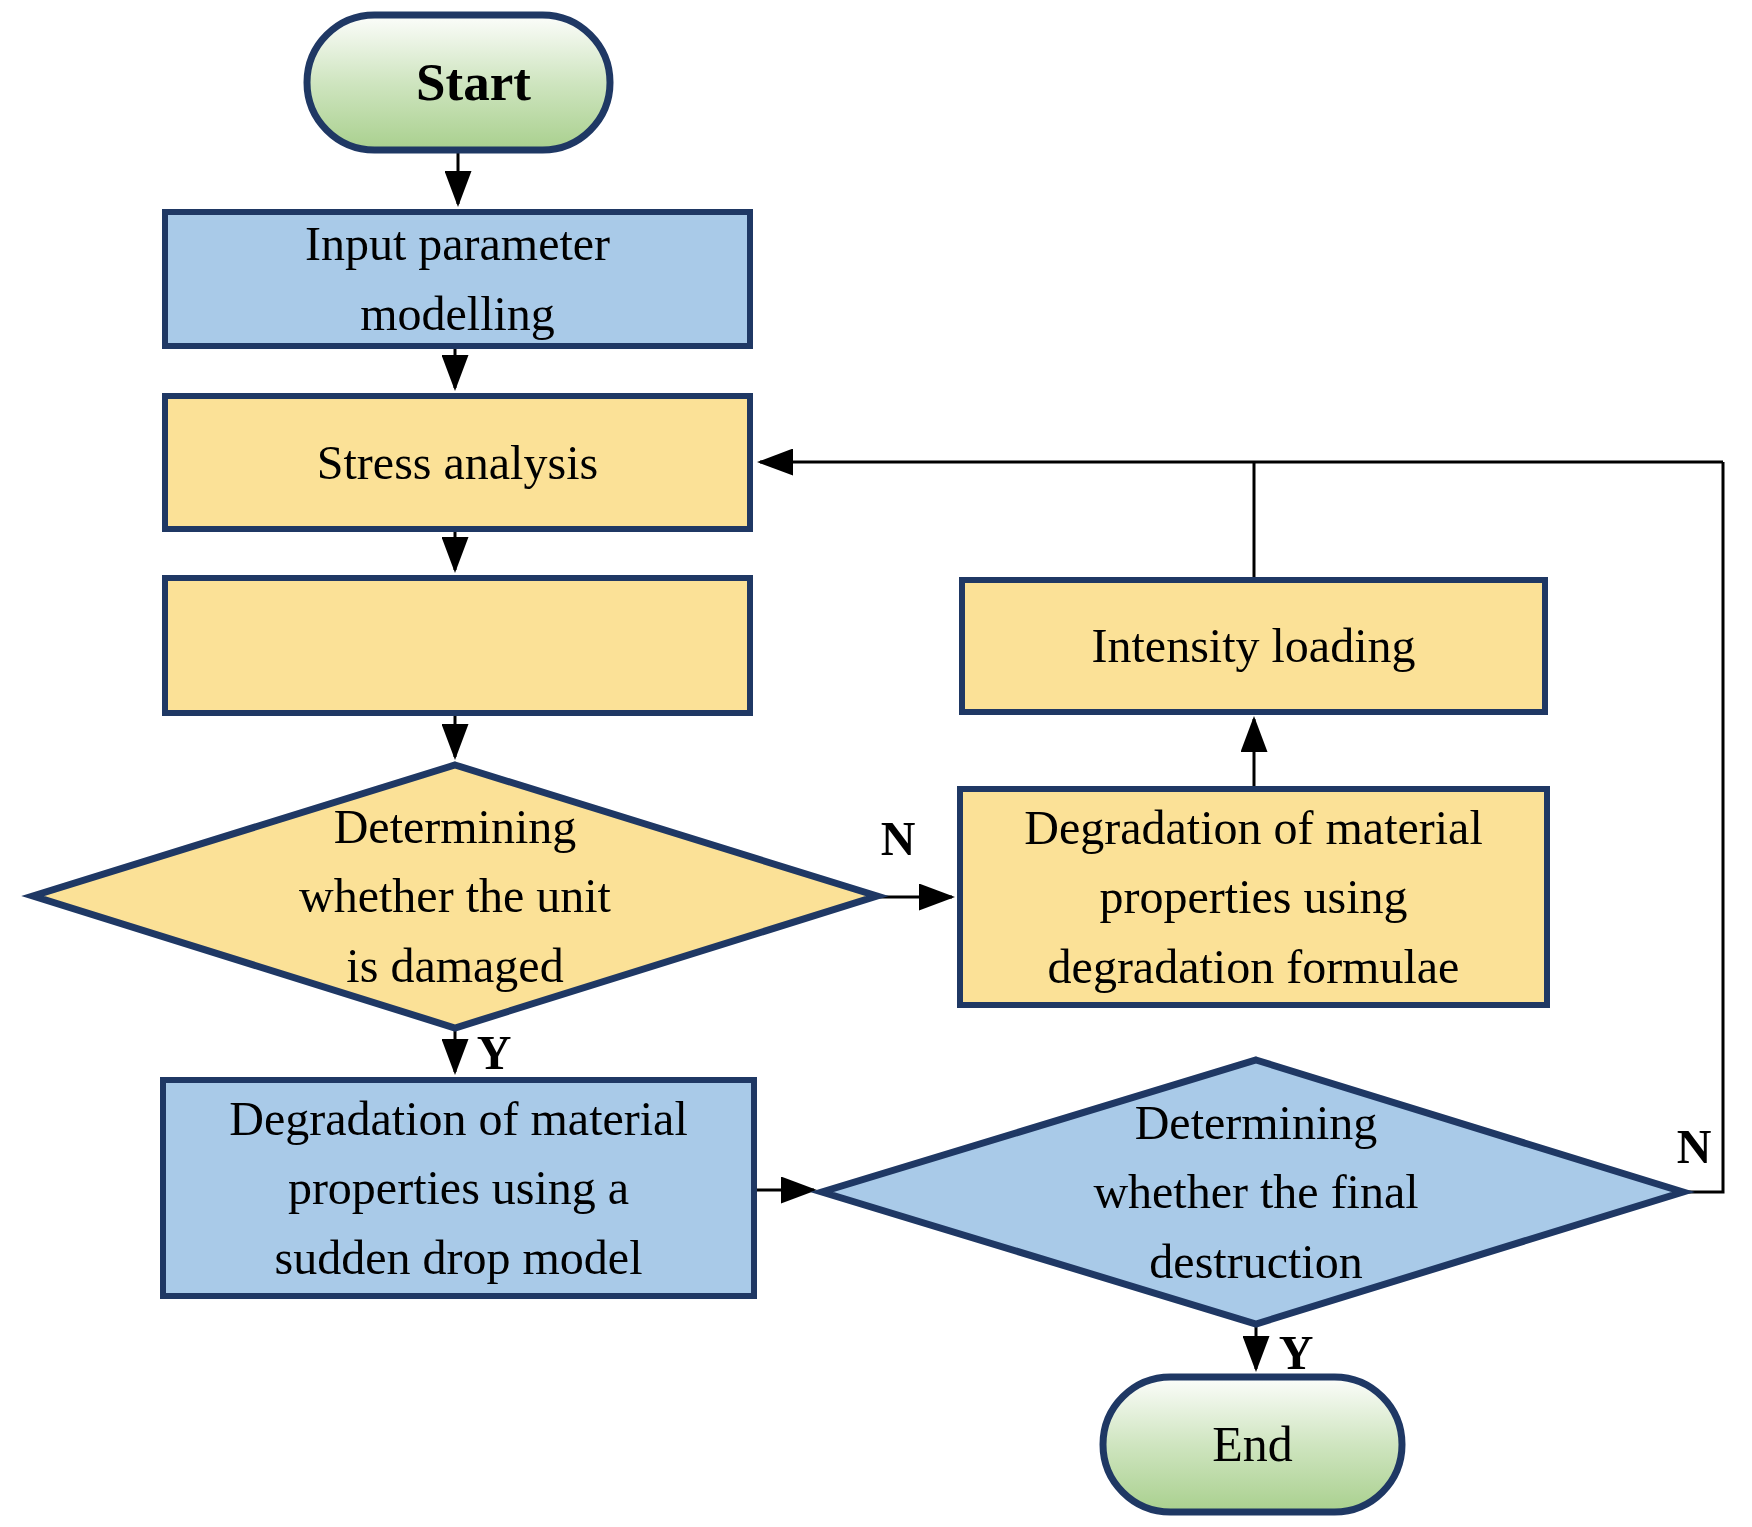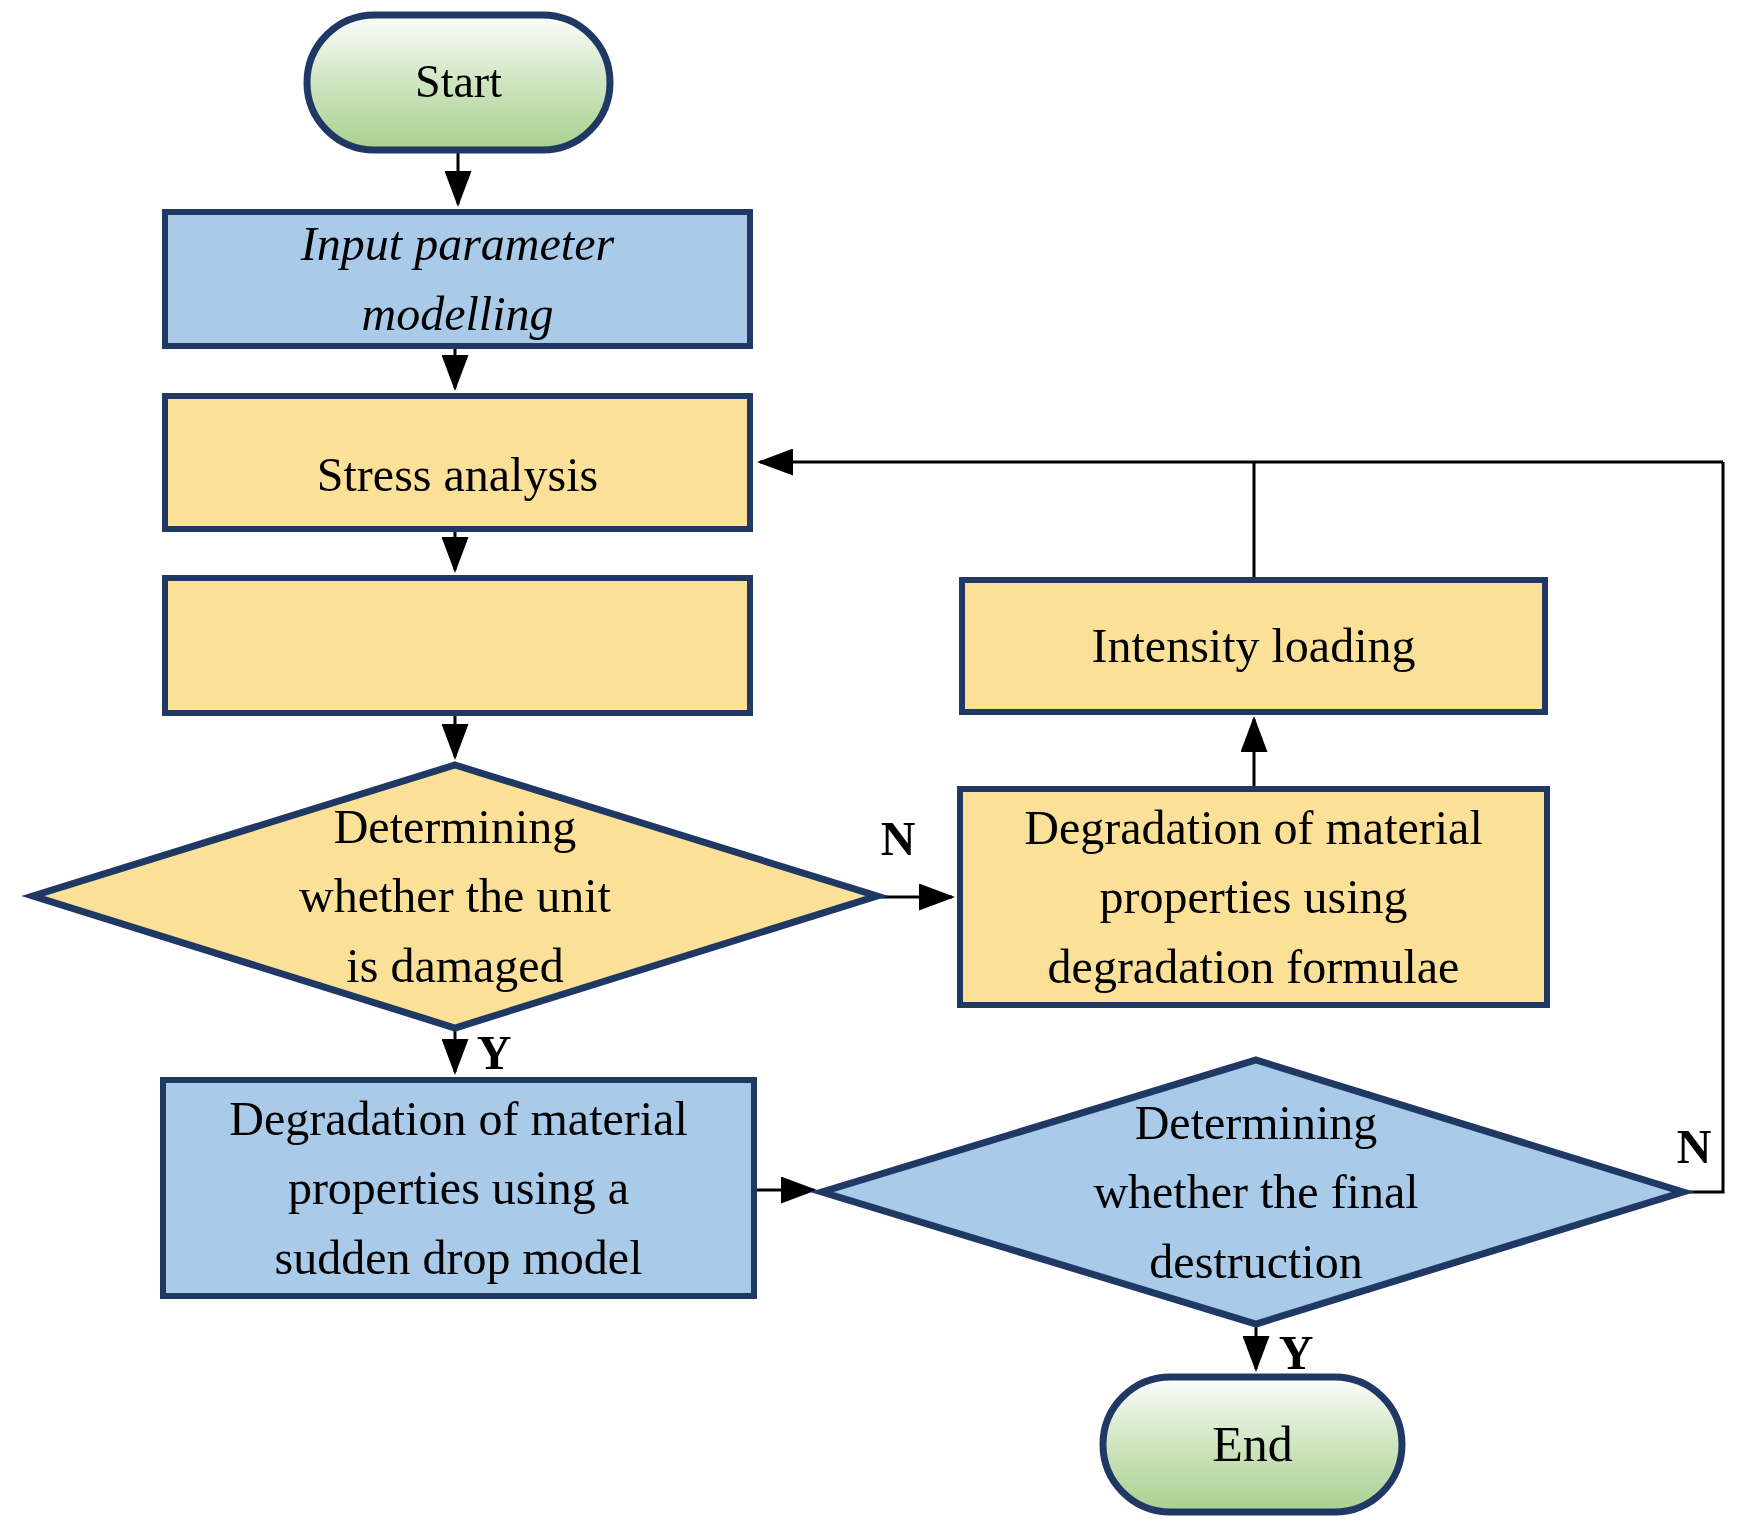--- a/index.html
+++ b/index.html
@@ -60,24 +60,24 @@
       <rect class="shape rect fill-yellow" x="165" y="578" width="585" height="135"></rect>
       <polygon class="shape diamond fill-yellow" points="455,765 877,896 455,1028 33,896"></polygon>
       <rect class="shape rect fill-yellow" x="960" y="789" width="587" height="216"></rect>
       <rect class="shape rect fill-yellow" x="962" y="580" width="583" height="132"></rect>
       <rect class="shape rect fill-blue" x="163" y="1080" width="591" height="216"></rect>
       <polygon class="shape diamond fill-blue" points="1256,1060 1683,1192 1256,1324 822,1192"></polygon>
       <rect class="shape terminator" x="1103" y="1377" width="299" height="135" rx="67.5" fill="url(#greenGrad)"></rect>
     </g>
   </svg>
 
-  <div class="label" style="left:307px;top:15px;width:303px;height:135px;font-size:46px;">Start</div>
-  <div class="label" style="left:165px;top:212px;width:585px;height:134px;font-style:italic;">Input parameter
+  <div class="label" style="left:322px;top:15px;width:303px;height:135px;font-size:53px;font-weight:bold;">Start</div>
+  <div class="label" style="left:165px;top:212px;width:585px;height:134px;">Input parameter
 modelling</div>
-  <div class="label" style="left:165px;top:408px;width:585px;height:133px;">Stress analysis</div>
+  <div class="label" style="left:165px;top:396px;width:585px;height:133px;">Stress analysis</div>
   <div class="label" style="left:255px;top:765px;width:400px;height:262px;">Determining
 whether the unit
 is damaged</div>
   <div class="label" style="left:975px;top:789px;width:557px;height:216px;">Degradation of material
 properties using
 degradation formulae</div>
   <div class="label" style="left:962px;top:580px;width:583px;height:132px;">Intensity loading</div>
   <div class="label" style="left:178px;top:1080px;width:561px;height:216px;">Degradation of material
 properties using a
 sudden drop model</div>

